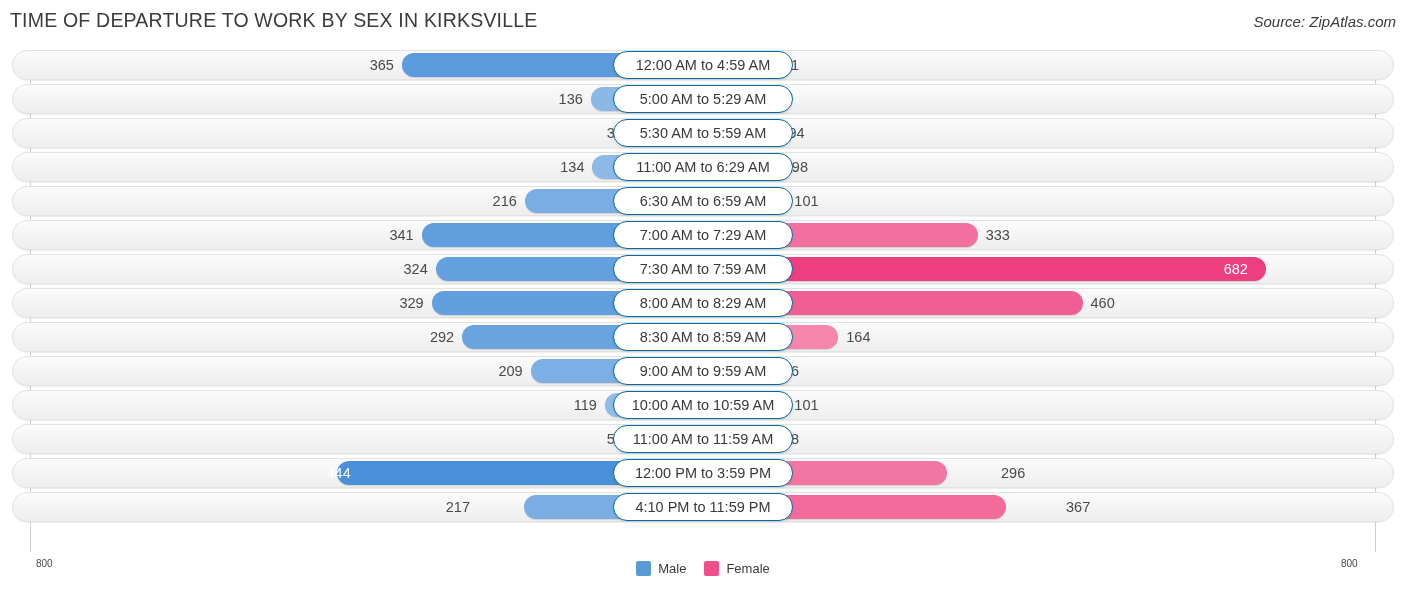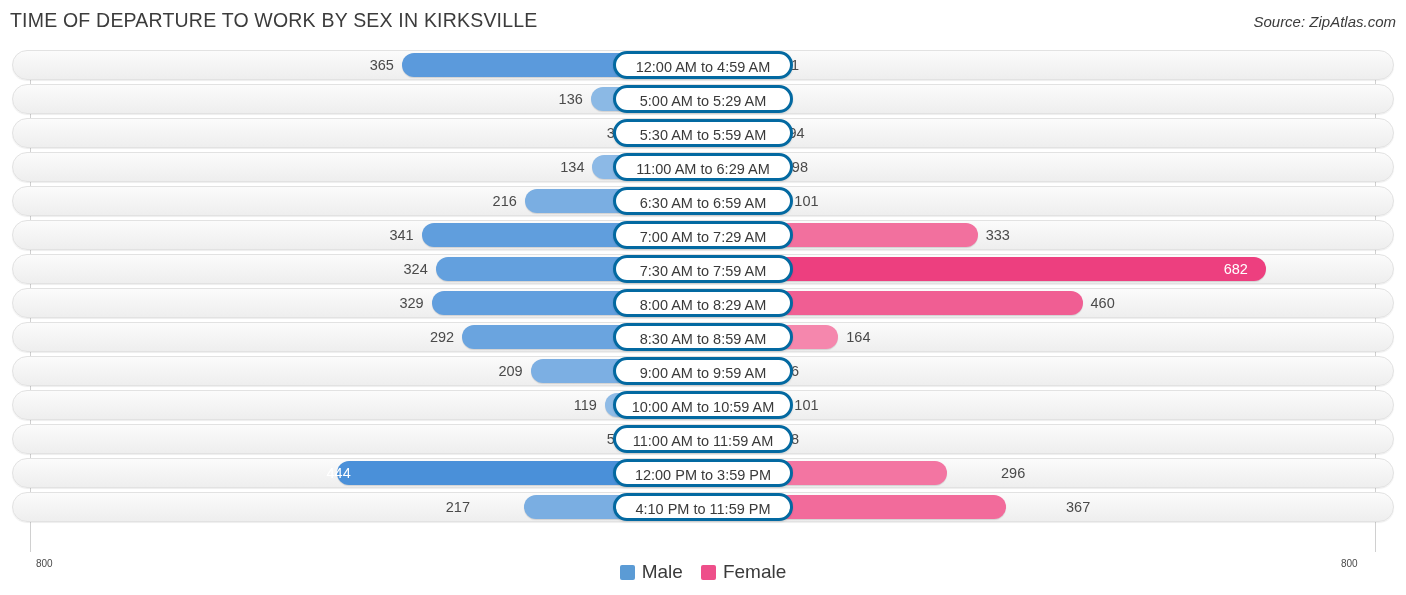--- a/index.html
+++ b/index.html
@@ -123,21 +123,21 @@
     position: absolute;
     left: 50%;
     transform: translateX(-50%);
     top: 1px;
     height: 28px;
     line-height: 27px;
     padding: 0 14px;
     min-width: 180px;
     text-align: center;
     background: #ffffff;
-    border: 3px solid #0369a1;
+    border: 1px solid #0369a1;
     border-radius: 14px;
     font-size: 14.5px;
     color: #3a3a3a;
     white-space: nowrap;
     box-shadow: 0 1px 2px rgba(0,0,0,0.12);
     z-index: 3;
   }
 
   
   .footer {
@@ -163,21 +163,21 @@
     top: 9px;
     display: flex;
     justify-content: center;
     align-items: center;
     gap: 18px;
   }
   .legend-item {
     display: flex;
     align-items: center;
     gap: 7px;
-    font-size: 19px;
+    font-size: 13px;
     color: #3a3a3a;
   }
   .swatch {
     width: 15px;
     height: 15px;
     border-radius: 2px;
     display: inline-block;
   }
 </style>
 </head>

